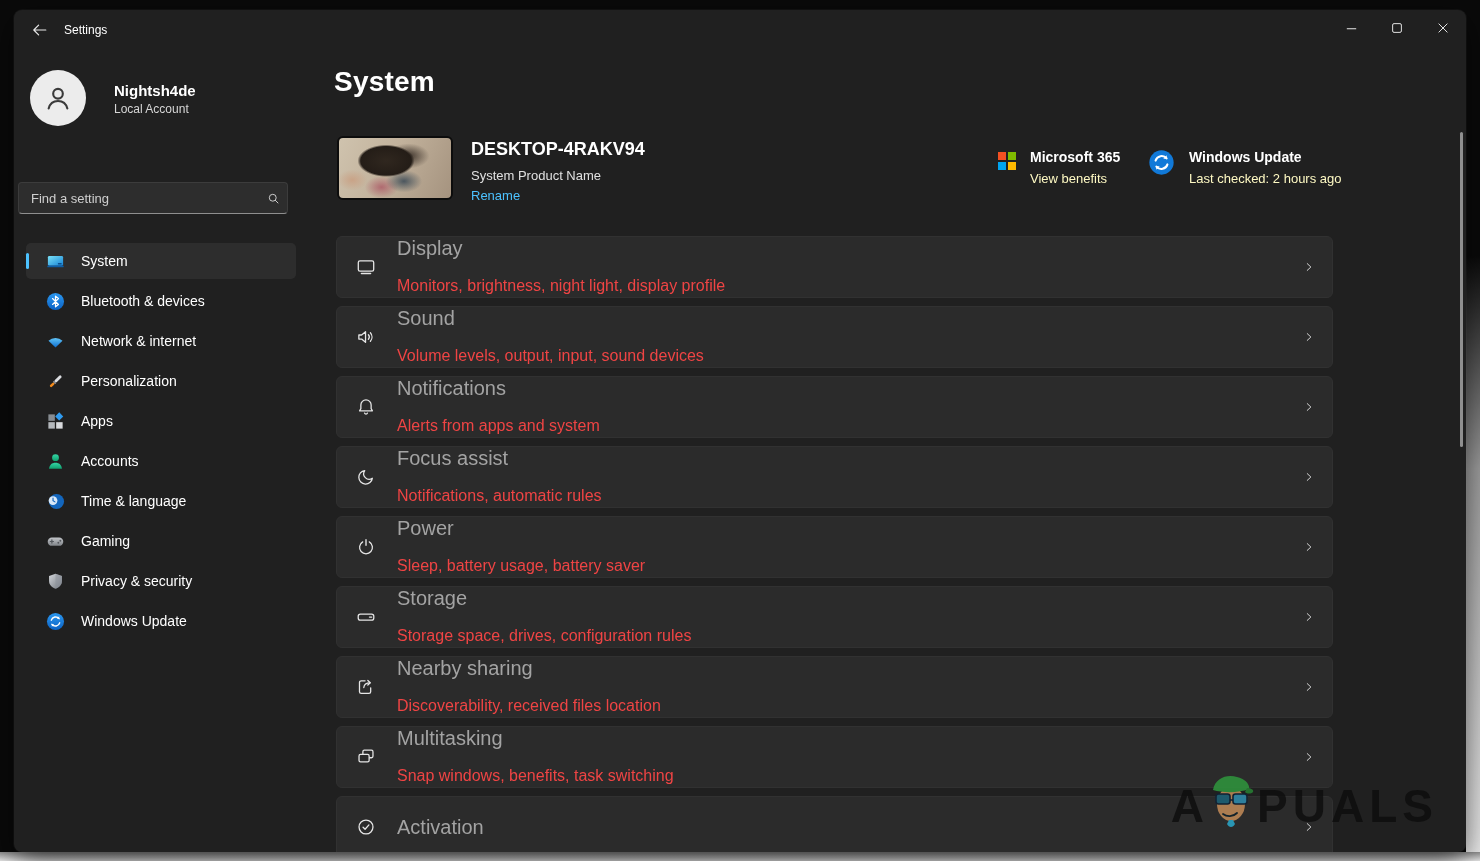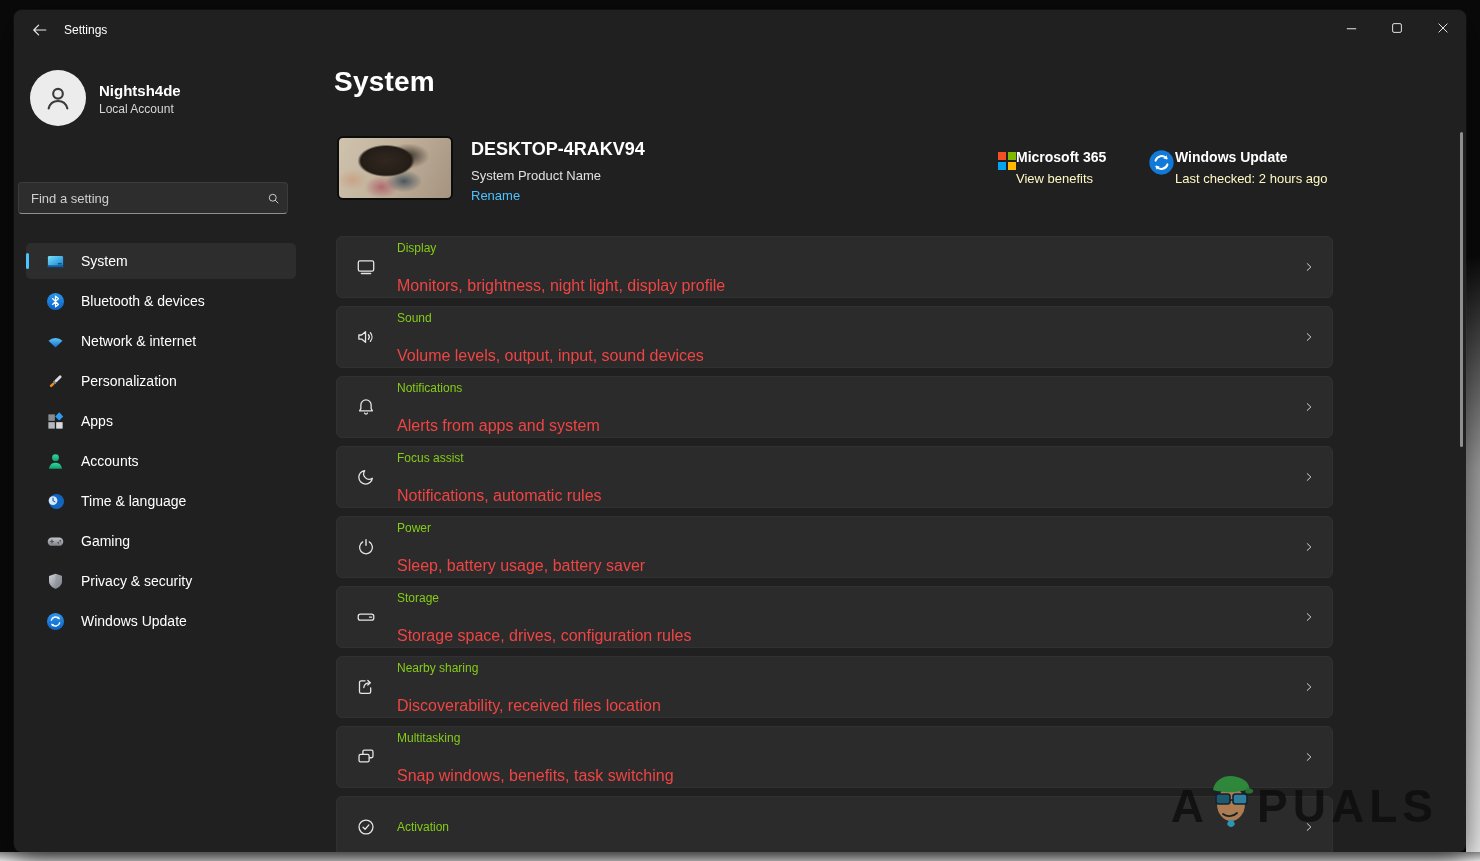--- a/index.html
+++ b/index.html
@@ -18,21 +18,21 @@
   .titlebar{position:absolute;top:0;left:0;right:0;height:40px;}
   .back-button{position:absolute;left:8px;top:6px;width:34px;height:28px;border:none;background:transparent;
       display:flex;align-items:center;justify-content:center;color:#e8e8e8;border-radius:5px;cursor:pointer;}
   .titlebar-title{position:absolute;left:50px;top:13px;font-size:12px;color:#ffffff;}
   .caption{position:absolute;top:0;right:0;display:flex;}
   .caption button{width:46px;height:36px;border:none;background:transparent;color:#e8e8e8;
       display:flex;align-items:center;justify-content:center;cursor:pointer;}
 
   
   .sidebar{position:absolute;left:0;top:40px;width:308px;bottom:0;}
-  .user-card{position:absolute;left:16px;top:20px;display:flex;align-items:center;gap:13px;}
+  .user-card{position:absolute;left:16px;top:20px;display:flex;align-items:center;gap:28px;}
   .avatar{width:56px;height:56px;border-radius:50%;background:#ececec;display:flex;align-items:center;justify-content:center;}
   .user-name{font-size:15px;font-weight:bold;line-height:19px;}
   .user-type{font-size:12px;color:#d6d6d6;margin-top:2px;}
   .search-box{position:absolute;left:4px;top:132px;width:268px;height:30px;background:#2d2d2d;
       border:1px solid #3c3c3c;border-bottom-color:#8f8f8f;border-radius:4px;display:flex;align-items:center;}
   .search-box input{flex:1;background:transparent;border:none;outline:none;color:#e8e8e8;
       font-size:13px;padding:0 8px 0 12px;font-family:inherit;}
   .search-box input::placeholder{color:#cfcfcf;}
   .search-glyph{width:28px;display:flex;justify-content:center;color:#cfcfcf;}
   .nav{position:absolute;left:12px;top:193px;width:270px;}
@@ -53,35 +53,35 @@
         radial-gradient(46px 26px at 42% 38%,#30271f 0%,#241d17 55%,rgba(36,29,23,0) 62%),
         radial-gradient(30px 18px at 62% 30%,#3c322a 0%,rgba(60,50,42,0) 70%),
         radial-gradient(26px 16px at 58% 72%,#4b565e 0%,rgba(75,86,94,0) 70%),
         radial-gradient(24px 16px at 38% 82%,#b06a70 0%,rgba(176,106,112,0) 70%),
         radial-gradient(20px 14px at 12% 70%,#c9a387 0%,rgba(201,163,135,0) 75%),
         linear-gradient(115deg,#cfc3ae 0%,#c2b29c 45%,#a5937f 100%);}
   .device-info{position:absolute;left:137px;top:2px;}
   .device-name{font-size:18px;font-weight:700;line-height:22px;}
   .device-product{font-size:13px;color:#e0e0e0;margin-top:8px;}
   .device-rename{font-size:13px;color:var(--link,#4cc2ff);margin-top:5px;cursor:pointer;display:inline-block;}
-  .promo{position:absolute;top:13px;display:flex;align-items:flex-start;cursor:pointer;}
+  .promo{position:absolute;top:13px;display:flex;gap:14px;align-items:flex-start;cursor:pointer;}
   .promo-ms365{left:664px;}
   .promo-update{left:814px;}
   .promo-title{font-size:14px;font-weight:700;line-height:17px;}
   .promo-sub{font-size:13px;color:#fef9c3;margin-top:5px;}
   .ms-logo{display:grid;grid-template-columns:8px 8px;grid-template-rows:8px 8px;gap:2px;margin-top:3px;}
   .ms-logo span{display:block;}
   .wu-circle{margin-top:0px;}
 
   .rows{position:absolute;left:2px;top:226px;width:997px;}
   .row{position:relative;height:62px;background:#2b2b2b;border:1px solid #313131;border-radius:6px;
       margin-bottom:8px;display:flex;align-items:center;padding-left:18px;box-sizing:border-box;cursor:pointer;}
   .row-icon{width:22px;height:22px;display:flex;align-items:center;justify-content:center;color:#e6e6e6;}
   .row-text{margin-left:20px;}
-  .row-title{font-size:12px;color:#84cc16;line-height:17px;}
+  .row-title{font-size:20px;color:#a3a3a3;line-height:17px;}
   .row-sub{font-size:16px;color:#ef4444;margin-top:20px;}
   .row-chevron{position:absolute;right:16px;top:50%;transform:translateY(-50%);color:#d4d4d4;width:14px;height:14px;}
 
   
   .scrollbar{position:absolute;right:3px;top:122px;width:3px;height:315px;border-radius:2px;background:#8f8f8f;cursor:pointer;}
 
   
   .watermark{position:absolute;right:28px;top:758px;display:flex;align-items:center;pointer-events:none;}
   .wm-text{font-size:46px;font-weight:800;letter-spacing:5px;color:rgba(12,12,12,0.78);line-height:46px;}
   .wm-head{width:56px;height:62px;margin:0 -2px 14px -6px;opacity:.92;}

